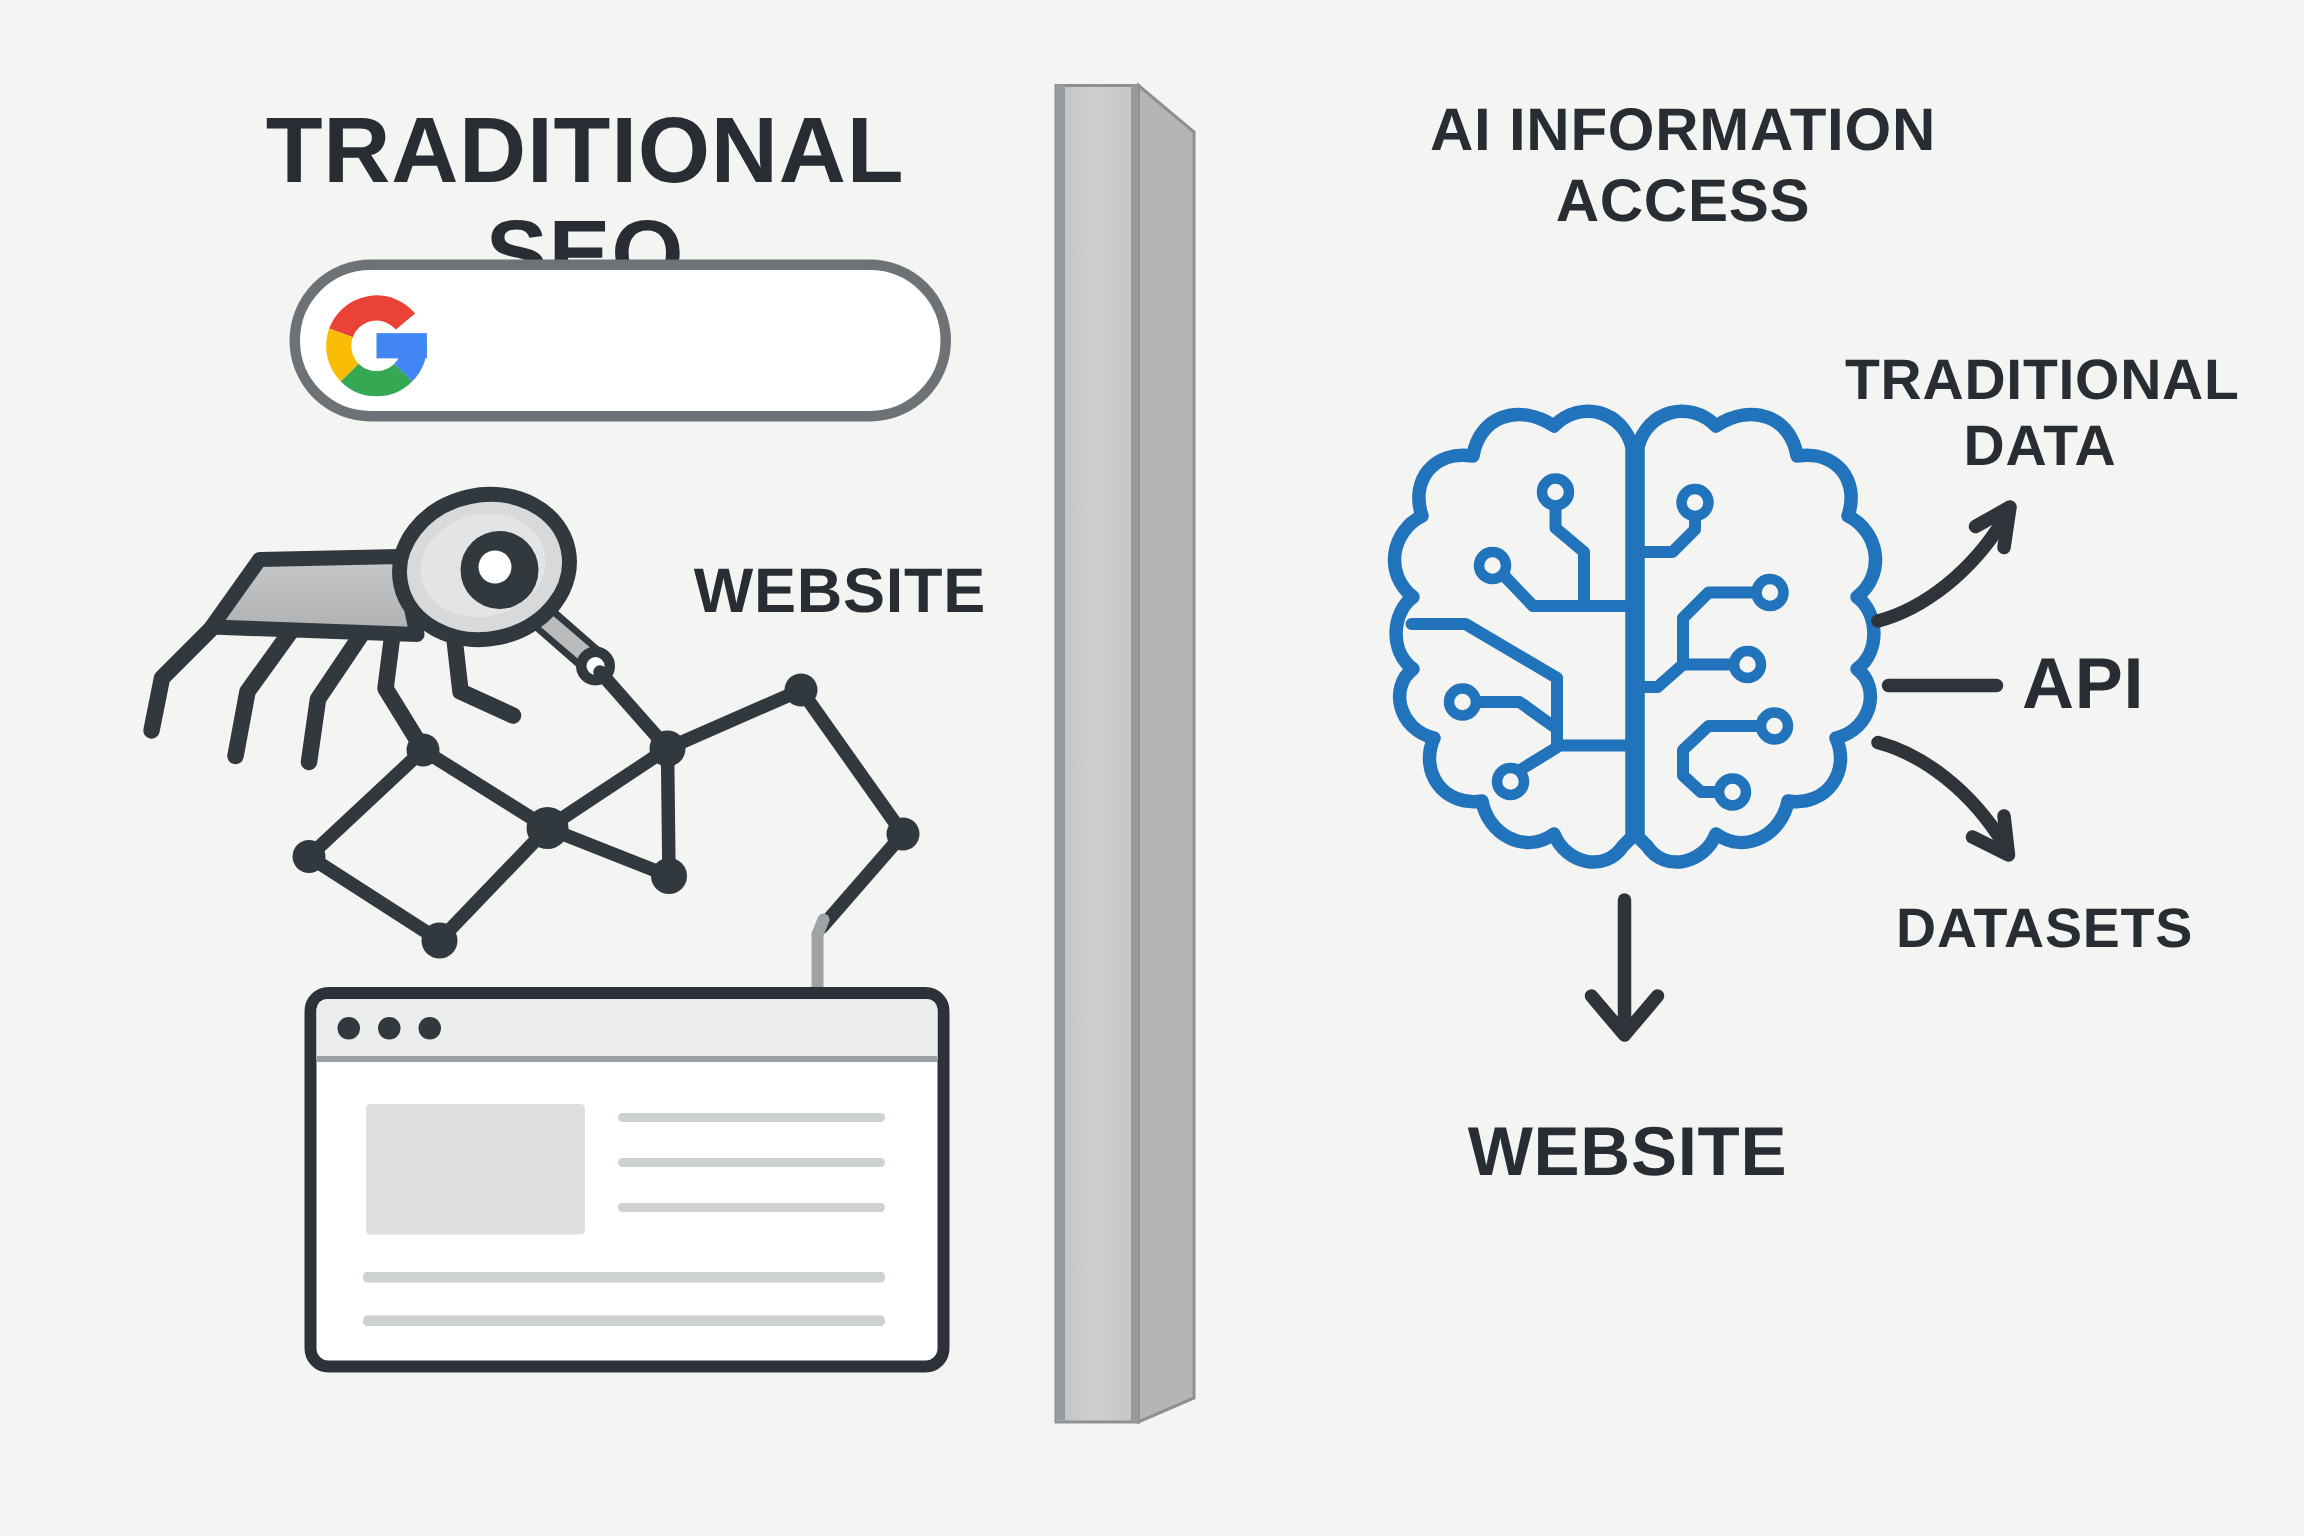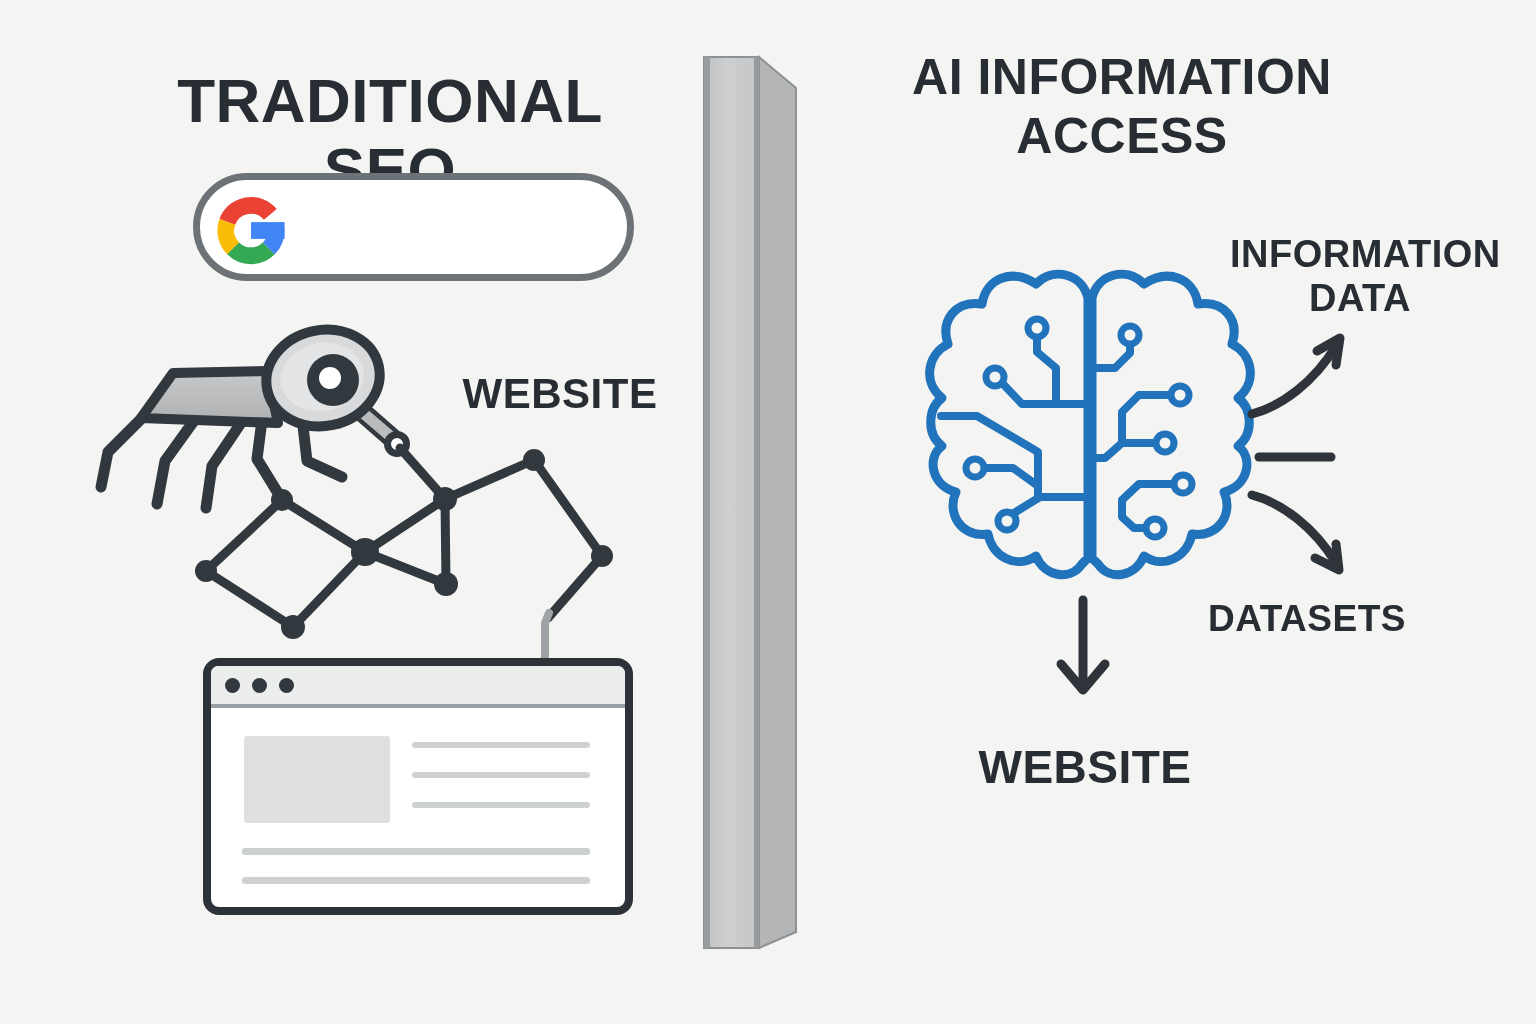--- a/index.html
+++ b/index.html
@@ -12,25 +12,25 @@
     --connector-gray:#9fa3a6; --search-border:#6d7276; --separator-gray:#9aa0a4;
   }
   *{margin:0;padding:0;box-sizing:border-box;}
   html,body{width:1536px;height:1024px;}
   body{font-family:"Liberation Sans", sans-serif;background:var(--bg);}
   .canvas{position:relative;width:1536px;height:1024px;background:var(--bg);overflow:hidden;}
   .abs{position:absolute;}
   svg.layer{position:absolute;left:0;top:0;width:1536px;height:1024px;}
   .label{position:absolute;font-weight:bold;color:var(--text);text-align:center;line-height:1.12;letter-spacing:.5px;}
   .title-left{left:120px;top:66px;width:540px;font-size:62px;}
-  .title-right{left:872px;top:48px;width:500px;font-size:50px;line-height:1.18;}
+  .title-right{left:872px;top:64px;width:500px;font-size:40px;line-height:1.18;}
   .website-left{left:440px;top:370px;width:240px;font-size:42px;}
   .structured{left:1230px;top:232px;width:260px;font-size:38px;line-height:1.16;}
   .api{left:1348px;top:430px;width:140px;font-size:48px;text-align:left;}
-  .datasets{left:1192px;top:598px;width:230px;font-size:37px;}
+  .datasets{left:1248px;top:598px;width:230px;font-size:37px;}
   .website-right{left:960px;top:742px;width:250px;font-size:46px;}
   
   .search{left:193px;top:173px;width:441px;height:108px;border:7px solid var(--search-border);
           border-radius:54px;background:#ffffff;}
   .search svg{position:absolute;left:16px;top:13px;}
   
   .browser{left:203px;top:658px;width:430px;height:257px;border:8px solid #2c3238;
            border-radius:16px;background:#ffffff;}
   .titlebar{position:absolute;left:0;top:0;right:0;height:42px;background:var(--titlebar-gray);
             border-bottom:4px solid var(--separator-gray);border-radius:7px 7px 0 0;
@@ -189,17 +189,18 @@
     </div>
     <div class="imgblock"></div>
     <div class="tline tl1"></div>
     <div class="tline tl2"></div>
     <div class="tline tl3"></div>
     <div class="tline tl4"></div>
     <div class="tline tl5"></div>
   </div>
 
   <div class="label title-right">AI INFORMATION ACCESS</div>
-  <div class="label structured">INFORMATION DATA</div>
+  <div class="label structured">TRADITIONAL DATA</div>
+  <div class="label api">API</div>
   <div class="label datasets">DATASETS</div>
   <div class="label website-right">WEBSITE</div>
 
 </div>
 
 </body></html>

